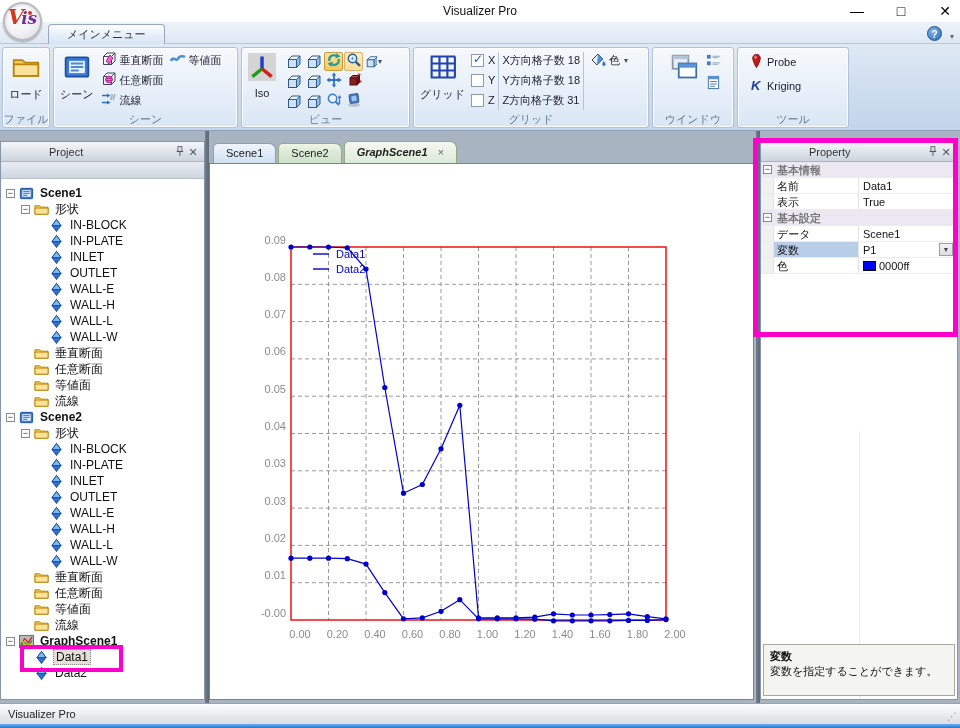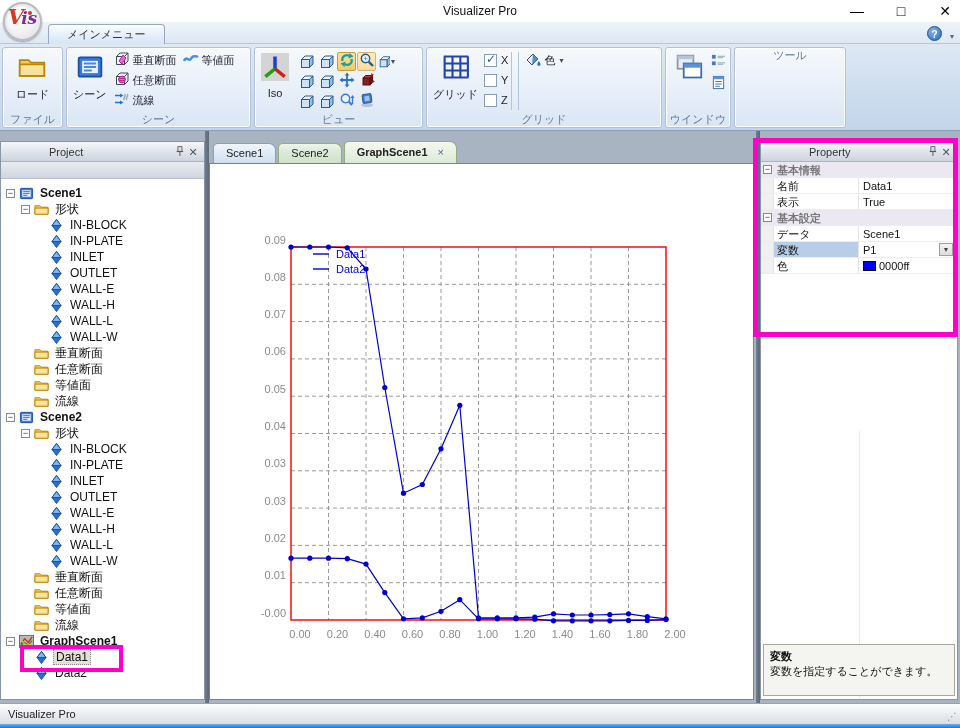--- a/index.html
+++ b/index.html
@@ -70,21 +70,21 @@
   .tlab.b{font-weight:bold;}
   .tlab.sel{background:#e4e0d8;border:1px dotted #8a8a8a;}
   .splitter{position:absolute;top:0;bottom:0;width:4px;background:linear-gradient(90deg,#717d8a,#5c6875);}
 
   
   .canvas{position:absolute;left:209px;width:547px;top:10px;bottom:3px;}
   .tabstrip{position:absolute;left:4px;top:0;height:22px;display:flex;align-items:flex-end;gap:2px;}
   .ctab{height:20px;padding:0 12px;font-size:11px;color:#222;line-height:19px;border:1px solid #8aa0b8;border-bottom:none;
     border-radius:5px 7px 0 0;background:linear-gradient(#f0f5fb,#cfe0f2);}
   .ctab.green{background:linear-gradient(#f0f5e4,#dcead9 40%,#cfe3c8);border-color:#9aaa80;}
-  .ctab.active{font-weight:bold;height:22px;line-height:21px;background:linear-gradient(#f4f8ee,#dcead9);}
+  .ctab.active{font-weight:bold;height:22px;line-height:21px;background:linear-gradient(#f4f8ee,#dcead9);font-style:italic;}
   .ctab .closex{margin-left:10px;color:#667;font-weight:normal;font-size:11px;}
   .canvasbody{position:absolute;left:0;right:2px;top:22px;bottom:0;background:#fff;border:1px solid #84846e;}
   #chart-svg{position:absolute;left:0;top:0;}
   .grid{stroke:#9a9a9a;stroke-width:1;stroke-dasharray:4 3;}
   .frame{fill:none;stroke:#f00000;stroke-width:1.4;}
   .tick{font-size:11px;fill:#8c8c8c;}
   .legend{font-size:11px;fill:#0000cc;}
 
   
   .property{left:760px;width:198px;}
@@ -261,21 +261,21 @@
   <div class="applogo"><span class="v">V</span><span class="is">is</span><span class="dot"></span></div>
 
   <div class="menurow">
     <div class="menutab">メインメニュー</div>
     <div class="helpbtn">?</div>
     <div class="helpdrop">▾</div>
   </div>
 
   <div class="ribbon">
 
-    <div class="rgroup" style="width:61px">
+    <div class="rgroup" style="width:48px">
       <div class="rgroup-body" style="justify-content:center">
         <div class="bigbtn">
           <span><svg width="30" height="28">
                 <use href="#i-folder" width="30" height="28"></use>
               </svg></span>
           <span class="blab">ロード</span>
         </div>
       </div>
       <div class="rgroup-label">ファイル</div>
     </div>
@@ -417,54 +417,75 @@
           <div class="chk">
               <span class="box"></span>
               <span>Y</span>
             </div>
           <div class="chk">
               <span class="box"></span>
               <span>Z</span>
             </div>
         </div>
         <div class="vsep"></div>
+        <div class="vcol">
+          <div class="cnt">X方向格子数 18</div>
+          <div class="cnt">Y方向格子数 18</div>
+          <div class="cnt">Z方向格子数 31</div>
+        </div>
         <div class="vsep"></div>
         <div class="smallbtn">
           <span><svg width="16" height="16">
                 <use href="#i-paint"></use>
               </svg></span>
           <span>色</span>
           <span class="dropmark">▾</span>
         </div>
       </div>
       <div class="rgroup-label">グリッド</div>
     </div>
 
 
 
-    <div class="rgroup" style="width:66px">
+    <div class="rgroup" style="width:82px">
       <div class="rgroup-body" style="justify-content:center;gap:3px">
         <div class="bigbtn">
           <span><svg width="30" height="28">
                 <use href="#i-windows" width="30" height="28"></use>
               </svg></span>
         </div>
         <div class="vcol" style="gap:3px;margin-top:3px">
           <span><svg width="15" height="15">
                 <use href="#i-winlist"></use>
               </svg></span>
           <span><svg width="15" height="15">
                 <use href="#i-doc"></use>
               </svg></span>
         </div>
       </div>
       <div class="rgroup-label">ウインドウ</div>
     </div>
 
     <div class="rgroup" style="width:112px">
+      <div class="rgroup-body">
+        <div class="vcol" style="margin-left:6px">
+          <div class="smallbtn" style="height:24px">
+            <span><svg width="15" height="16">
+                  <use href="#i-probe"></use>
+                </svg></span>
+            <span>Probe</span>
+          </div>
+          <div class="smallbtn" style="height:24px">
+            <span><svg width="15" height="16">
+                  <use href="#i-kriging"></use>
+                </svg></span>
+            <span>Kriging</span>
+          </div>
+        </div>
+      </div>
       <div class="rgroup-label">ツール</div>
     </div>
 
   </div>
 
   <div class="main">
 
     <div class="panel project">
       <div class="phead">
         <span class="ptitle">Project</span>

